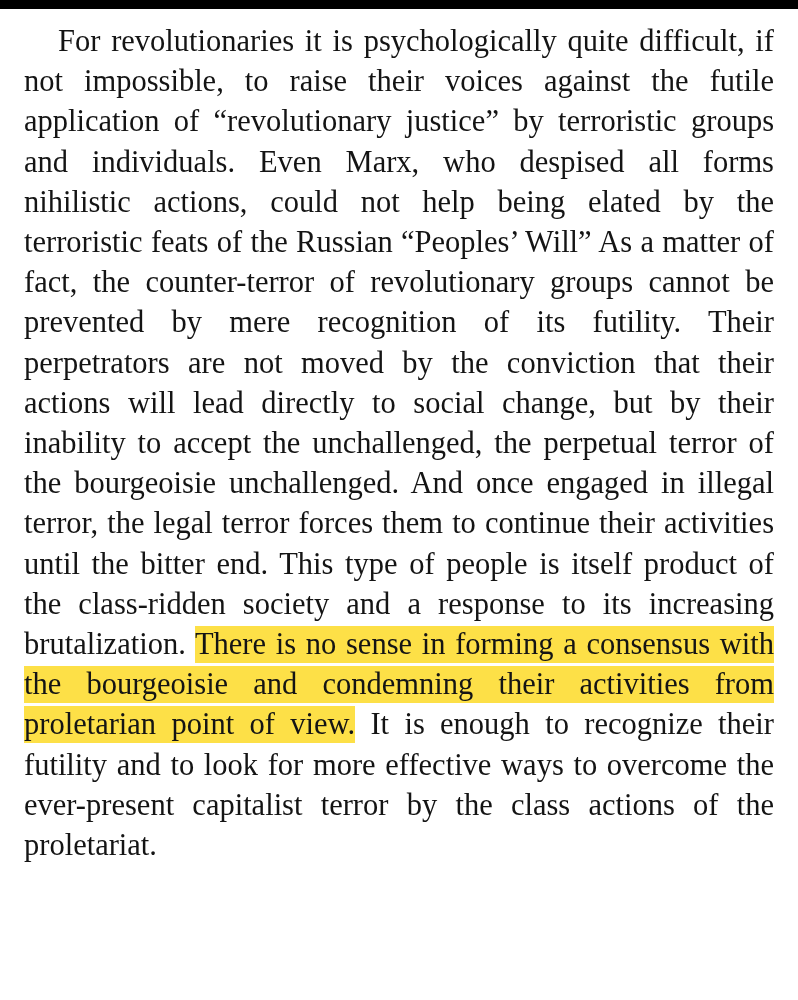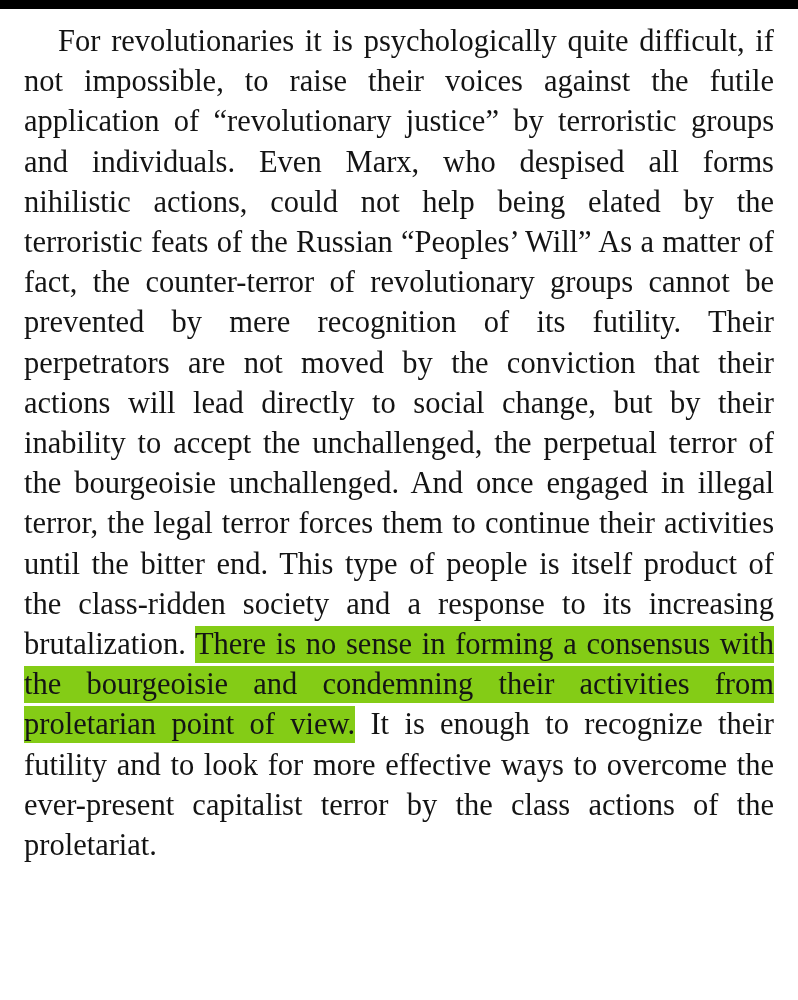--- a/index.html
+++ b/index.html
@@ -44,21 +44,21 @@
     text-align: justify;
     text-justify: inter-word;
     text-indent: 34px;
     hyphens: none;
     word-spacing: 0.2px;
   }
   .paragraph > span {
     display: inline;
   }
   .highlight {
-    background-color: #84cc16;
+    background-color: #fde047;
     box-decoration-break: clone;
     -webkit-box-decoration-break: clone;
     padding: 1px 0 2px 0;
   }
 </style>
 </head>
 <body>
 
 <div class="page">
 

